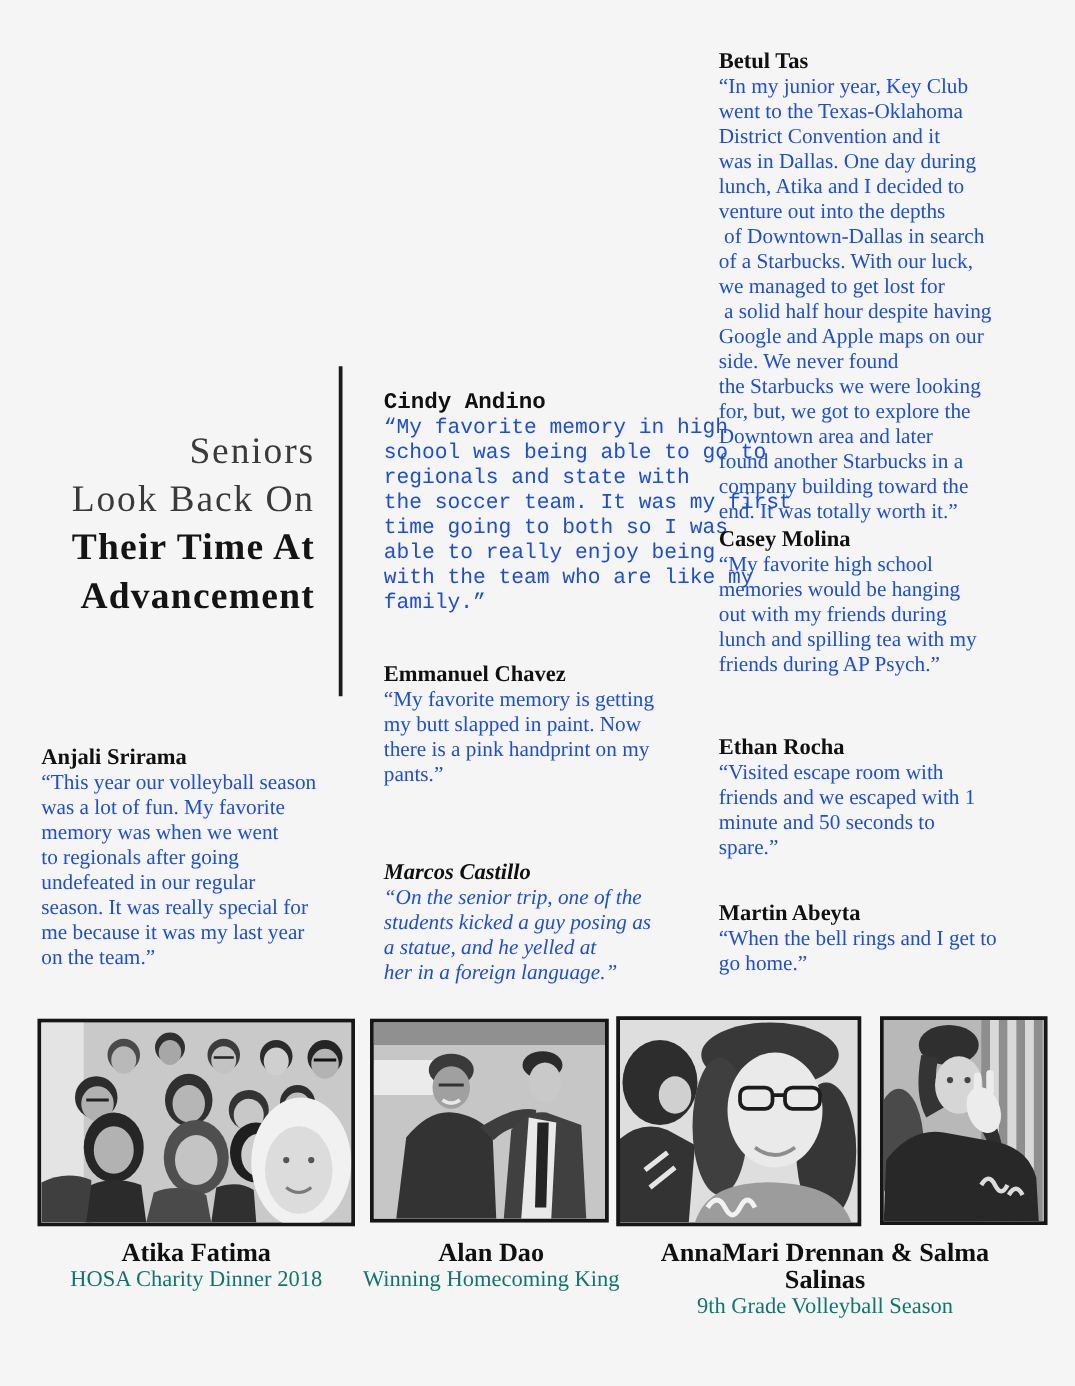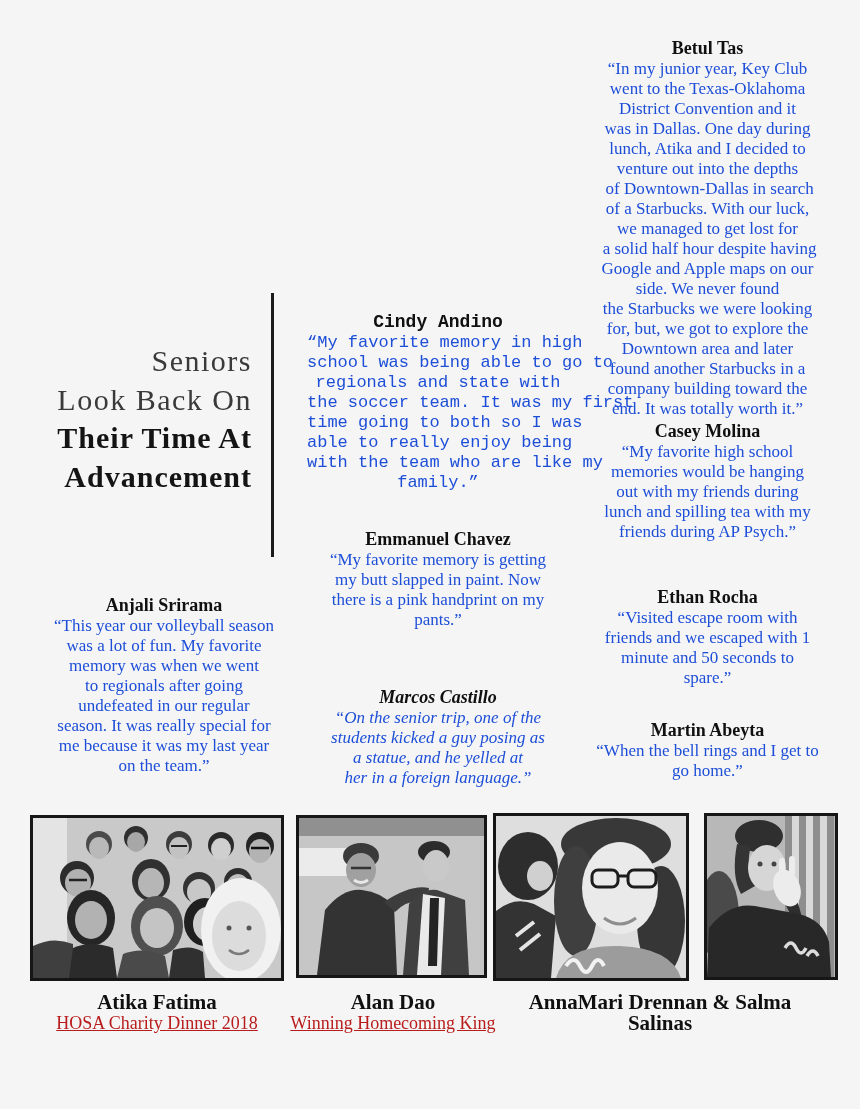--- a/index.html
+++ b/index.html
@@ -34,21 +34,21 @@
     letter-spacing: 1px;
   }
   .v-divider {
     position: absolute;
     left: 271px;
     top: 293px;
     width: 3px;
     height: 264px;
     background: #1a1a1a;
   }
-  .entry { position: absolute; text-align: center; }
+  .entry { position: absolute; }
   .student-name {
     font-weight: 700;
     font-size: 18px;
     line-height: 21px;
     color: #101010;
   }
   .student-quote {
     font-size: 17px;
     line-height: 20px;
     color: #1d4ed8;
@@ -63,22 +63,21 @@
   .caption { position: absolute; text-align: center; }
   .caption-name {
     font-weight: 700;
     font-size: 21px;
     line-height: 21px;
     color: #101010;
   }
   .caption-event {
     font-size: 18px;
     line-height: 21px;
-    color: #b91c1c;
-    text-decoration: underline;
+    color: #0f766e;
   }
 </style>
 </head>
 <body>
 
 <div class="page">
 
   <header class="title-block">
     <div class="title-line">Seniors</div>
     <div class="title-line">Look Back On</div>
@@ -290,15 +289,16 @@
     <div class="caption-event">HOSA Charity Dinner 2018</div>
   </div>
 
   <div class="caption" style="left:283px; top:992px; width:220px;">
     <div class="caption-name">Alan Dao</div>
     <div class="caption-event">Winning Homecoming King</div>
   </div>
 
   <div class="caption" style="left:505px; top:992px; width:310px;">
     <div class="caption-name">AnnaMari Drennan &amp; Salma Salinas</div>
+    <div class="caption-event">9th Grade Volleyball Season</div>
   </div>
 
 </div>
 
 </body></html>

